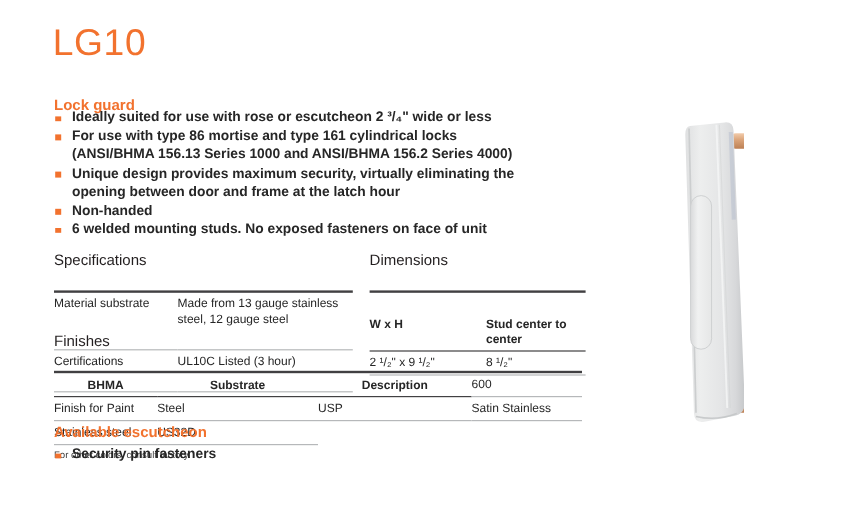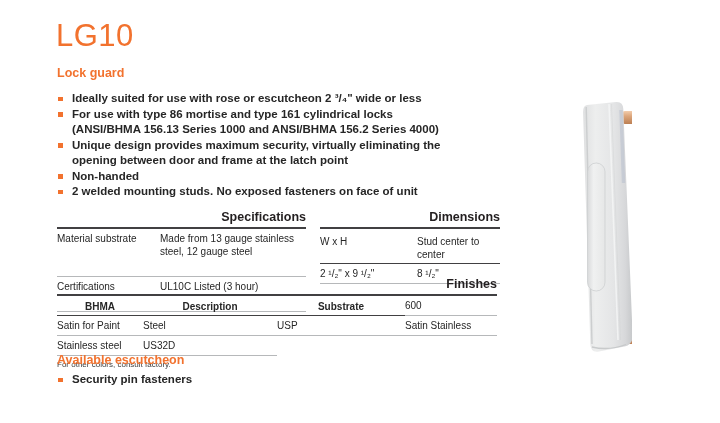--- a/index.html
+++ b/index.html
@@ -4,42 +4,42 @@
 <style>
   :root{
     --accent:#F2722E;
     --text:#262626;
     --rule-dark:#414042;
     --rule-light:#B6B8BA;
   }
   *{box-sizing:border-box;margin:0;padding:0;}
   html,body{background:#fff;}
   body{font-family:"Liberation Sans", sans-serif;color:var(--text);}
-  .page{position:relative;width:620px;height:423px;background:#fff;overflow:hidden;margin-left:12px;}
+  .page{position:relative;width:620px;height:423px;background:#fff;overflow:hidden;}
 
   .product-title{position:absolute;left:44px;top:20px;font-size:31px;font-weight:400;
     letter-spacing:.5px;color:var(--accent);line-height:1;}
-  .section-subtitle{position:absolute;left:45px;top:66px;font-size:12.5px;font-weight:700;color:var(--accent);}
+  .section-subtitle{position:absolute;left:45px;top:81px;font-size:12.5px;font-weight:700;color:var(--accent);}
 
   ul.bullets{list-style:none;}
   ul.bullets li{position:relative;padding-left:15px;font-size:11.5px;line-height:15.5px;
     white-space:pre-line;color:var(--text);font-weight:bold;}
   ul.bullets li::before{content:"";position:absolute;left:1px;top:5.5px;width:4.5px;height:4.5px;
     background:var(--accent);}
   .features{position:absolute;left:45px;top:91px;width:424px;}
 
-  .tbl-heading{font-size:12.5px;font-weight:700;color:#231F20;padding-bottom:3px;
-    border-bottom:2px solid var(--rule-dark);text-align:right;}
+  .tbl-heading{font-size:12.5px;font-weight:400;color:#231F20;padding-bottom:18px;
+    border-bottom:2px solid var(--rule-dark);}
   .specs{position:absolute;left:45px;top:210px;width:249px;}
   .spec-grid{display:grid;grid-template-columns:103px 1fr;font-size:10px;line-height:13px;}
   .spec-grid .cell{padding:3px 0 18px 0;border-bottom:1px solid var(--rule-light);white-space:pre-line;}
 
   .dims{position:absolute;left:308px;top:210px;width:180px;}
   .dim-grid{display:grid;grid-template-columns:97px 1fr;font-size:10px;line-height:13px;}
-  .dim-grid .head{font-weight:400;padding:6px 0 2px 0;border-bottom:1px solid var(--rule-dark);}
+  .dim-grid .head{font-weight:700;padding:20px 0 2px 0;border-bottom:1px solid var(--rule-dark);}
   .dim-grid .cell{padding:3px 0;border-bottom:1px solid var(--rule-light);}
 
   .finishes{position:absolute;left:45px;top:277px;width:440px;}
   .fin-grid{display:grid;grid-template-columns:86px 134px 128px 1fr;font-size:10px;line-height:13px;}
   .fin-grid .head{font-weight:700;padding:4px 0 2px 0;border-bottom:1px solid var(--rule-dark);text-align:center;}
   .fin-grid .cell{padding:3px 0;border-bottom:1px solid var(--rule-light);}
   .footnote{font-size:8px;color:#3c3c3c;margin-top:4px;}
 
   .accessories{position:absolute;left:45px;top:353px;width:300px;}
   .accessories .acc-heading{font-size:12.5px;font-weight:700;color:var(--accent);margin-bottom:5px;}
@@ -52,23 +52,23 @@
 <div class="page">
 
   <div class="product-title">LG10</div>
   <div class="section-subtitle">Lock guard</div>
 
   <ul class="bullets features">
     <li>Ideally suited for use with rose or escutcheon 2 ³/₄" wide or less</li>
     <li>For use with type 86 mortise and type 161 cylindrical locks
 (ANSI/BHMA 156.13 Series 1000 and ANSI/BHMA 156.2 Series 4000)</li>
     <li>Unique design provides maximum security, virtually eliminating the
-opening between door and frame at the latch point</li>
+opening between door and frame at the latch hour</li>
     <li>Non-handed</li>
-    <li>2 welded mounting studs. No exposed fasteners on face of unit</li>
+    <li>6 welded mounting studs. No exposed fasteners on face of unit</li>
   </ul>
 
   <div class="specs">
     <div class="tbl-heading">Specifications</div>
     <div class="spec-grid">
       <div class="cell">Material substrate</div>
       <div class="cell">Made from 13 gauge stainless
 steel, 12 gauge steel</div>
       <div class="cell">Certifications</div>
       <div class="cell">UL10C Listed (3 hour)</div>
@@ -82,25 +82,25 @@
       <div class="head">Stud center to center</div>
       <div class="cell">2 ¹/₂" x 9 ¹/₂"</div>
       <div class="cell">8 ¹/₂"</div>
     </div>
   </div>
 
   <div class="finishes">
     <div class="tbl-heading">Finishes</div>
     <div class="fin-grid">
       <div class="head">BHMA</div>
+      <div class="head">Substrate</div>
       <div class="head">Description</div>
-      <div class="head">Substrate</div>
 
       <div class="cell">600</div>
-      <div class="cell">Satin for Paint</div>
+      <div class="cell">Finish for Paint</div>
       <div class="cell">Steel</div>
       <div class="cell">USP</div>
 
       <div class="cell">Satin Stainless</div>
       <div class="cell">Stainless steel</div>
       <div class="cell">US32D</div>
     </div>
     <div class="footnote">For other colors, consult factory.</div>
   </div>
 

